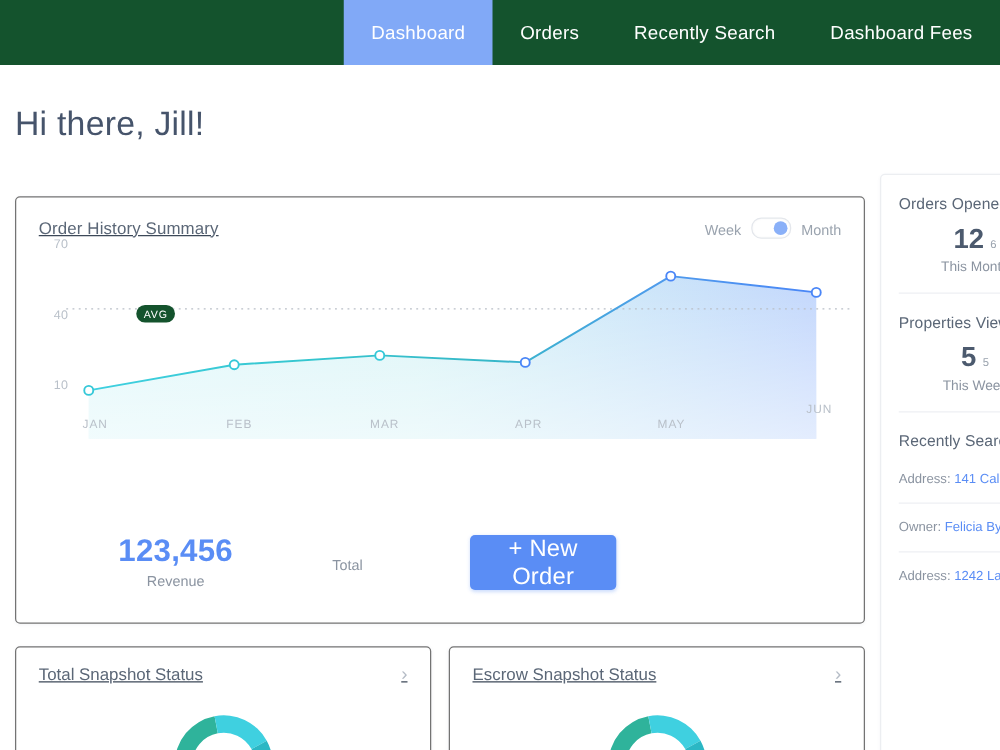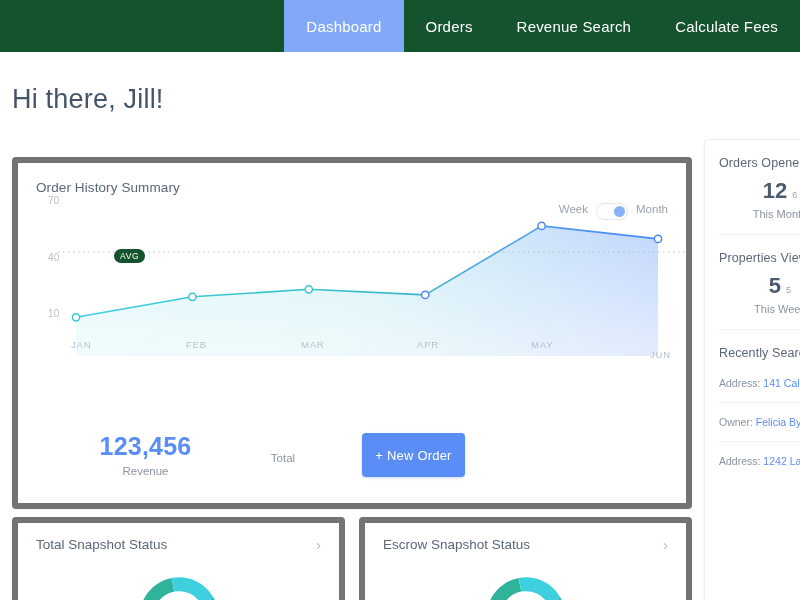--- a/index.html
+++ b/index.html
@@ -31,36 +31,37 @@
   .greeting{
     position:absolute;left:12px;top:84px;
     font-size:27px;color:#46546b;font-weight:400;letter-spacing:.2px;
   }
 
   
   .main-col{position:absolute;left:12px;top:157px;width:680px;}
 
   .card{
     background:#ffffff;
-    border:6px solid #737373;
+    border:1px solid #737373;
     border-radius:4px;
     box-shadow:0 1px 3px rgba(60,80,120,.06);
+    text-decoration:underline;
   }
 
   .chart-card{position:relative;height:340px;}
 
   .card-head{
     position:relative;height:48px;
     display:flex;align-items:center;
     padding:0 18px;
   }
   .card-title{font-size:13.5px;color:#5b6777;letter-spacing:.1px;}
   .toggle-wrap{
     position:absolute;right:18px;top:16px;
-    display:flex;align-items:flex-start;gap:8px;margin-top:24px;
+    display:flex;align-items:flex-end;gap:8px;
   }
   .toggle-label{font-size:11.5px;color:#9aa3ae;}
   .switch{
     position:relative;width:30px;height:15px;border-radius:8px;
     background:#ffffff;border:1px solid #e4e7ec;
     box-shadow:inset 0 0 2px rgba(0,0,0,.04);
     cursor:pointer;
   }
   .switch .knob{
     position:absolute;top:1.5px;right:2px;
@@ -98,25 +99,25 @@
     font-size:25px;font-weight:bold;color:#5a8df5;letter-spacing:.2px;
     line-height:1.1;
   }
   .stat .label{
     font-size:11.5px;color:#8b94a1;margin-top:5px;
   }
   .stat.s1{margin-left:55px;width:145px;}
   .stat.s2{width:135px;}
   .stat.s3{width:130px;}
   .new-order-btn{
-    margin-left:14px;
+    margin-left:33px;
     background:#5a8df5;color:#ffffff;
     border:none;border-radius:4px;
-    width:103px;height:44px;
-    font-size:13px;font-family:"Liberation Sans", sans-serif;
+    width:117px;height:44px;
+    font-size:19px;font-family:"Liberation Sans", sans-serif;
     cursor:pointer;letter-spacing:.2px;
     box-shadow:0 1px 3px rgba(90,141,245,.3);
   }
 
   
   .bottom-row{
     position:absolute;left:12px;top:517px;width:680px;
     display:flex;gap:14px;
   }
   .snap-card{
@@ -169,24 +170,24 @@
 
   <div class="topnav">
     <div class="nav-spacer"></div>
     <div class="nav-item active">
         <span>Dashboard</span>
       </div>
     <div class="nav-item">
         <span>Orders</span>
       </div>
     <div class="nav-item">
-        <span>Revenue Search</span>
+        <span>Recently Search</span>
       </div>
     <div class="nav-item">
-        <span>Calculate Fees</span>
+        <span>Dashboard Fees</span>
       </div>
   </div>
 
   <div class="greeting">Hi there, Jill!</div>
 
   <div class="main-col">
 
     <div class="card chart-card">
 
       <div class="card-head">
@@ -238,21 +239,21 @@
         <div class="ytick" style="left:30px;top:41px;">40</div>
         <div class="ytick" style="left:30px;top:97px;">10</div>
 
         <div class="avg-pill" style="left:96px;top:38px;">AVG</div>
 
         <div class="xtick" style="left:53px;top:128px;">JAN</div>
         <div class="xtick" style="left:168px;top:128px;">FEB</div>
         <div class="xtick" style="left:283px;top:128px;">MAR</div>
         <div class="xtick" style="left:399px;top:128px;">APR</div>
         <div class="xtick" style="left:513px;top:128px;">MAY</div>
-        <div class="xtick" style="left:632px;top:138px;">JUN</div>
+        <div class="xtick" style="left:632px;top:116px;">JUN</div>
       </div>
 
       <div class="stats-row">
         <div class="stat s1">
           <div class="value">123,456</div>
           <div class="label">Revenue</div>
         </div>
         <div class="stat s3">
           <div class="label">Total</div>
         </div>

